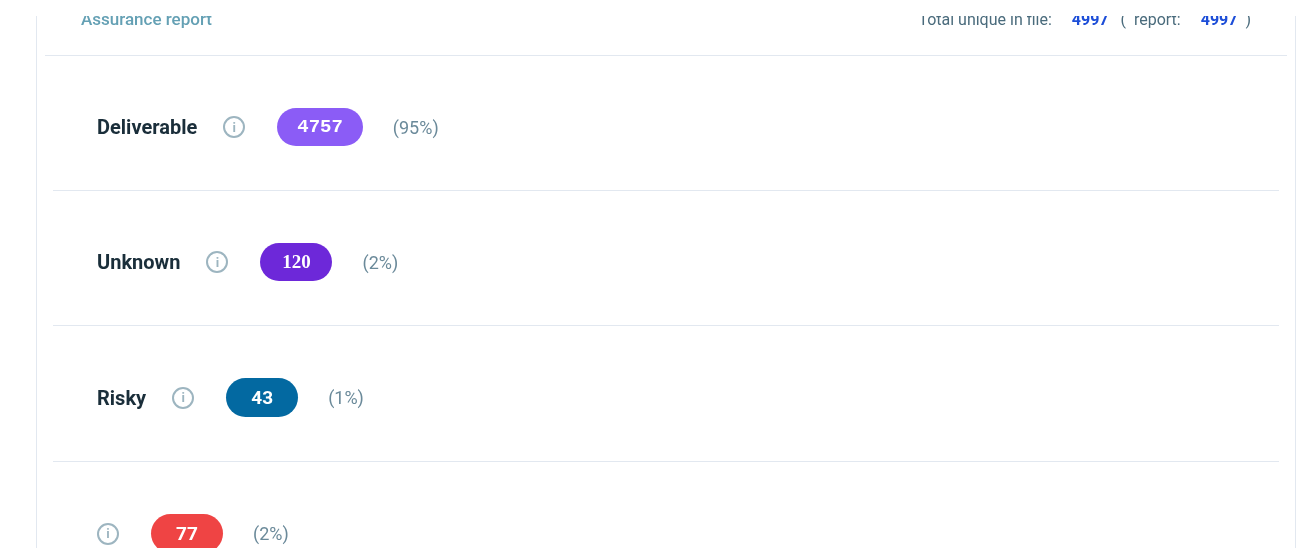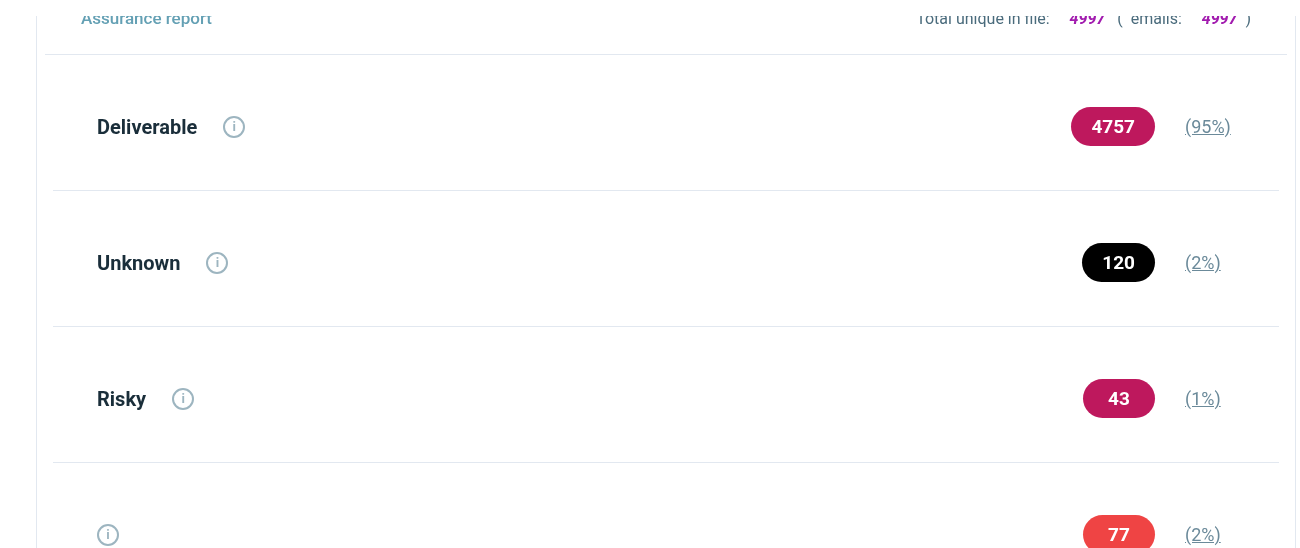--- a/index.html
+++ b/index.html
@@ -40,28 +40,26 @@
       font-weight: 500;
     }
 
     .total-emails {
       font-size: 16px;
       color: #4a6b7c;
     }
 
     .total-emails .bold {
       font-weight: 700;
-      color: #a21caf;
-      font-style: italic;
+      color: #1d4ed8;
     }
 
     .report-row {
       display: flex;
       align-items: center;
-      justify-content: space-between;
       padding: 28px 28px;
       border-bottom: 1px solid #e2e8f0;
     }
 
     .report-row:last-child {
       border-bottom: none;
     }
 
     .row-left {
       display: flex;
@@ -100,52 +98,53 @@
       padding: 8px 20px;
       border-radius: 50px;
       color: #ffffff;
       font-size: 19px;
       font-weight: 700;
       min-width: 72px;
       text-align: center;
     }
 
     .badge-green {
-      background: #be185d;
+      background: #8b5cf6;
+      font-family: Liberation Mono, monospace;
     }
 
     .badge-yellow {
-      background: #000000;
+      background: #6d28d9;
+      font-family: Liberation Serif, serif;
     }
 
     .badge-orange {
-      background: #be185d;
+      background: #0369a1;
     }
 
     .badge-red {
       background: #ef4444;
     }
 
     .percentage {
       font-size: 18px;
       color: #6b8a9a;
       min-width: 50px;
-      text-decoration: underline;
     }
   </style>
 </head>
 <body>
 
 <div class="report-container">
   <div class="report-header">
     <span class="report-title">Assurance report</span>
     <span class="total-emails">
       <span>Total unique in file:</span>
       <span class="bold">4997</span>
-      (<span>emails:</span>
+      (<span>report:</span>
       <span class="bold">4997</span>)
     </span>
   </div>
 
   <div id="rows-container">
   <div class="report-row">
       <div class="row-left">
         <span class="row-label">Deliverable</span>
         <div class="info-icon" title="Info">i</div>
       </div>

